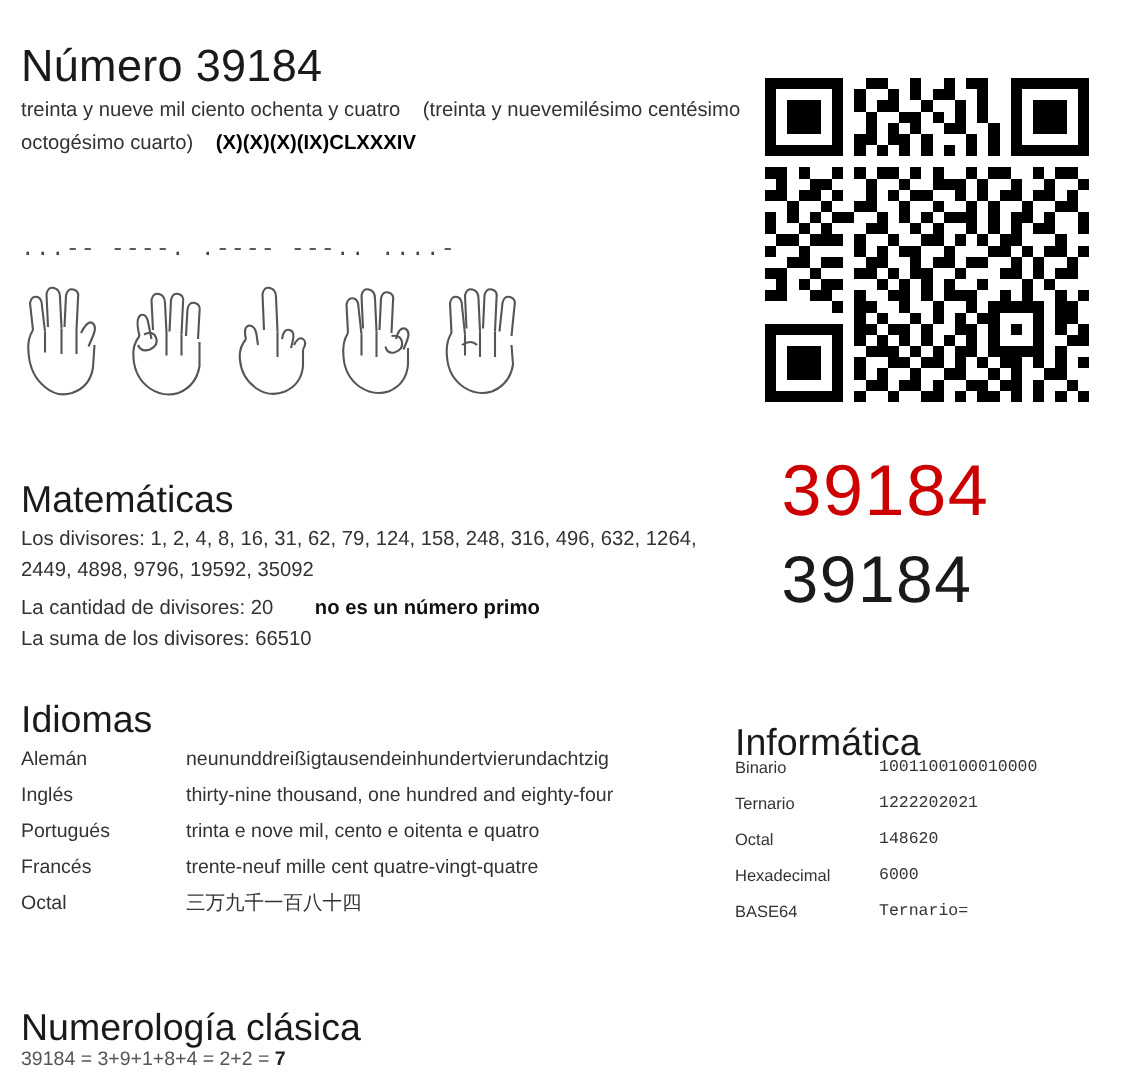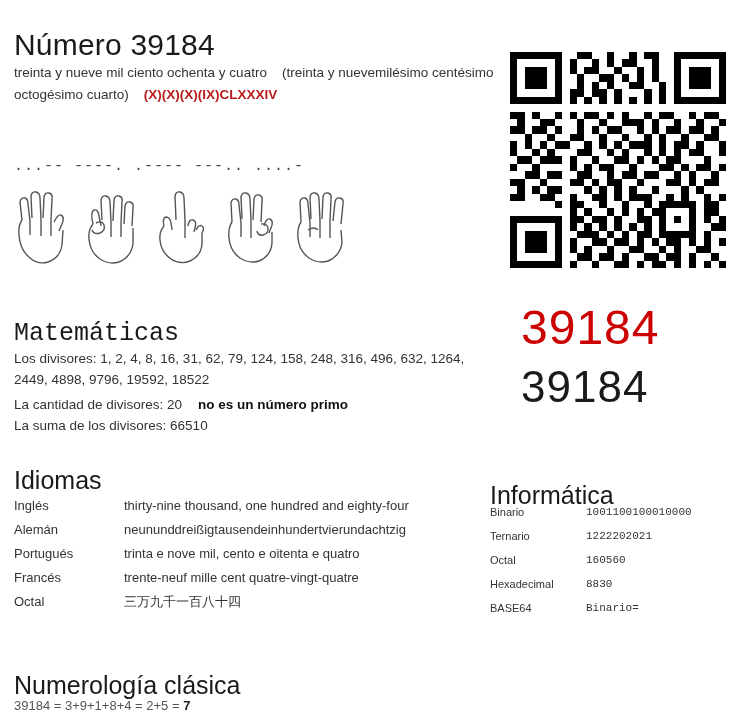--- a/index.html
+++ b/index.html
@@ -38,21 +38,21 @@
     position: absolute;
     left: 14px;
     top: 62px;
     width: 480px;
     font-size: 13.5px;
     line-height: 22px;
     color: #333333;
   }
   .wordform .roman {
     font-weight: bold;
-    color: #b91c1c;
+    color: #000000;
   }
   .wordform .ordinal {
     color: #333333;
   }
 
   
   .morse {
     position: absolute;
     left: 14px;
     top: 158px;
@@ -79,21 +79,21 @@
   }
   .hand svg { display: block; }
 
   
   .h-section {
     position: absolute;
     font-size: 25px;
     font-weight: normal;
     color: #1a1a1a;
   }
-  #math-h { left: 14px; top: 298px; font-family: Liberation Mono, monospace; }
+  #math-h { left: 14px; top: 298px; }
   #idiomas-h { left: 14px; top: 445px; }
   #numerologia-h { left: 14px; top: 650px; text-align: right; }
   #info-h { left: 490px; top: 460px; }
 
   
   .math-body {
     position: absolute;
     left: 14px;
     top: 348px;
     width: 470px;
@@ -101,21 +101,21 @@
     line-height: 21px;
     color: #333333;
   }
   .math-line { white-space: normal; }
   .math-count {
     margin-top: 4px;
   }
   .math-count .notprime {
     font-weight: bold;
     color: #111111;
-    margin-left: 12px;
+    margin-left: 24px;
   }
 
   
   .lang-table {
     position: absolute;
     left: 14px;
     top: 494px;
     width: 460px;
     border-collapse: collapse;
     font-size: 13px;
@@ -283,44 +283,44 @@
       </svg>
     </div>
 
   </div>
 
   <h2 class="h-section" id="math-h">Matemáticas</h2>
 
   <div class="math-body">
     <div class="math-line">
       <span>Los divisores:</span>
-      <span>1, 2, 4, 8, 16, 31, 62, 79, 124, 158, 248, 316, 496, 632, 1264, 2449, 4898, 9796, 19592, 18522</span>
+      <span>1, 2, 4, 8, 16, 31, 62, 79, 124, 158, 248, 316, 496, 632, 1264, 2449, 4898, 9796, 19592, 35092</span>
     </div>
     <div class="math-count">
       <span>La cantidad de divisores:</span>
       <span>20</span>
       <span class="notprime">no es un número primo</span>
     </div>
     <div class="math-line">
       <span>La suma de los divisores:</span>
       <span>66510</span>
     </div>
   </div>
 
   <h2 class="h-section" id="idiomas-h">Idiomas</h2>
 
   <table class="lang-table">
     <tbody>
       <tr>
+        <td class="lang-name">Alemán</td>
+        <td class="lang-value">neununddreißigtausendeinhundertvierundachtzig</td>
+      </tr>
+      <tr>
         <td class="lang-name">Inglés</td>
         <td class="lang-value">thirty-nine thousand, one hundred and eighty-four</td>
-      </tr>
-      <tr>
-        <td class="lang-name">Alemán</td>
-        <td class="lang-value">neununddreißigtausendeinhundertvierundachtzig</td>
       </tr>
       <tr>
         <td class="lang-name">Portugués</td>
         <td class="lang-value">trinta e nove mil, cento e oitenta e quatro</td>
       </tr>
       <tr>
         <td class="lang-name">Francés</td>
         <td class="lang-value">trente-neuf mille cent quatre-vingt-quatre</td>
       </tr>
       <tr>
@@ -337,29 +337,29 @@
       <tr class="binario">
         <td class="info-name">Binario</td>
         <td class="info-value">1001100100010000</td>
       </tr>
       <tr>
         <td class="info-name">Ternario</td>
         <td class="info-value">1222202021</td>
       </tr>
       <tr>
         <td class="info-name">Octal</td>
-        <td class="info-value">160560</td>
+        <td class="info-value">148620</td>
       </tr>
       <tr>
         <td class="info-name">Hexadecimal</td>
-        <td class="info-value">8830</td>
+        <td class="info-value">6000</td>
       </tr>
       <tr>
         <td class="info-name">BASE64</td>
-        <td class="info-value">Binario=</td>
+        <td class="info-value">Ternario=</td>
       </tr>
     </tbody>
   </table>
 
   <div class="big-red">39184</div>
   <div class="big-black">39184</div>
 
   <div class="qr">
     <svg width="216" height="216" viewBox="0 0 29 29" shape-rendering="crispEdges">
       <rect width="29" height="29" fill="#ffffff"></rect>
@@ -612,16 +612,16 @@
           <rect x="22" y="28" width="1" height="1"></rect>
         <rect x="26" y="28" width="1" height="1"></rect>
           <rect x="28" y="28" width="1" height="1"></rect>
       </g>
     </svg>
   </div>
 
   <h2 class="h-section" id="numerologia-h">Numerología clásica</h2>
 
   <div class="numerologia-body">
-    <span>39184 = 3+9+1+8+4 = 2+5 = </span><b>7</b>
+    <span>39184 = 3+9+1+8+4 = 2+2 = </span><b>7</b>
   </div>
 
 </div>
 
 </body></html>

